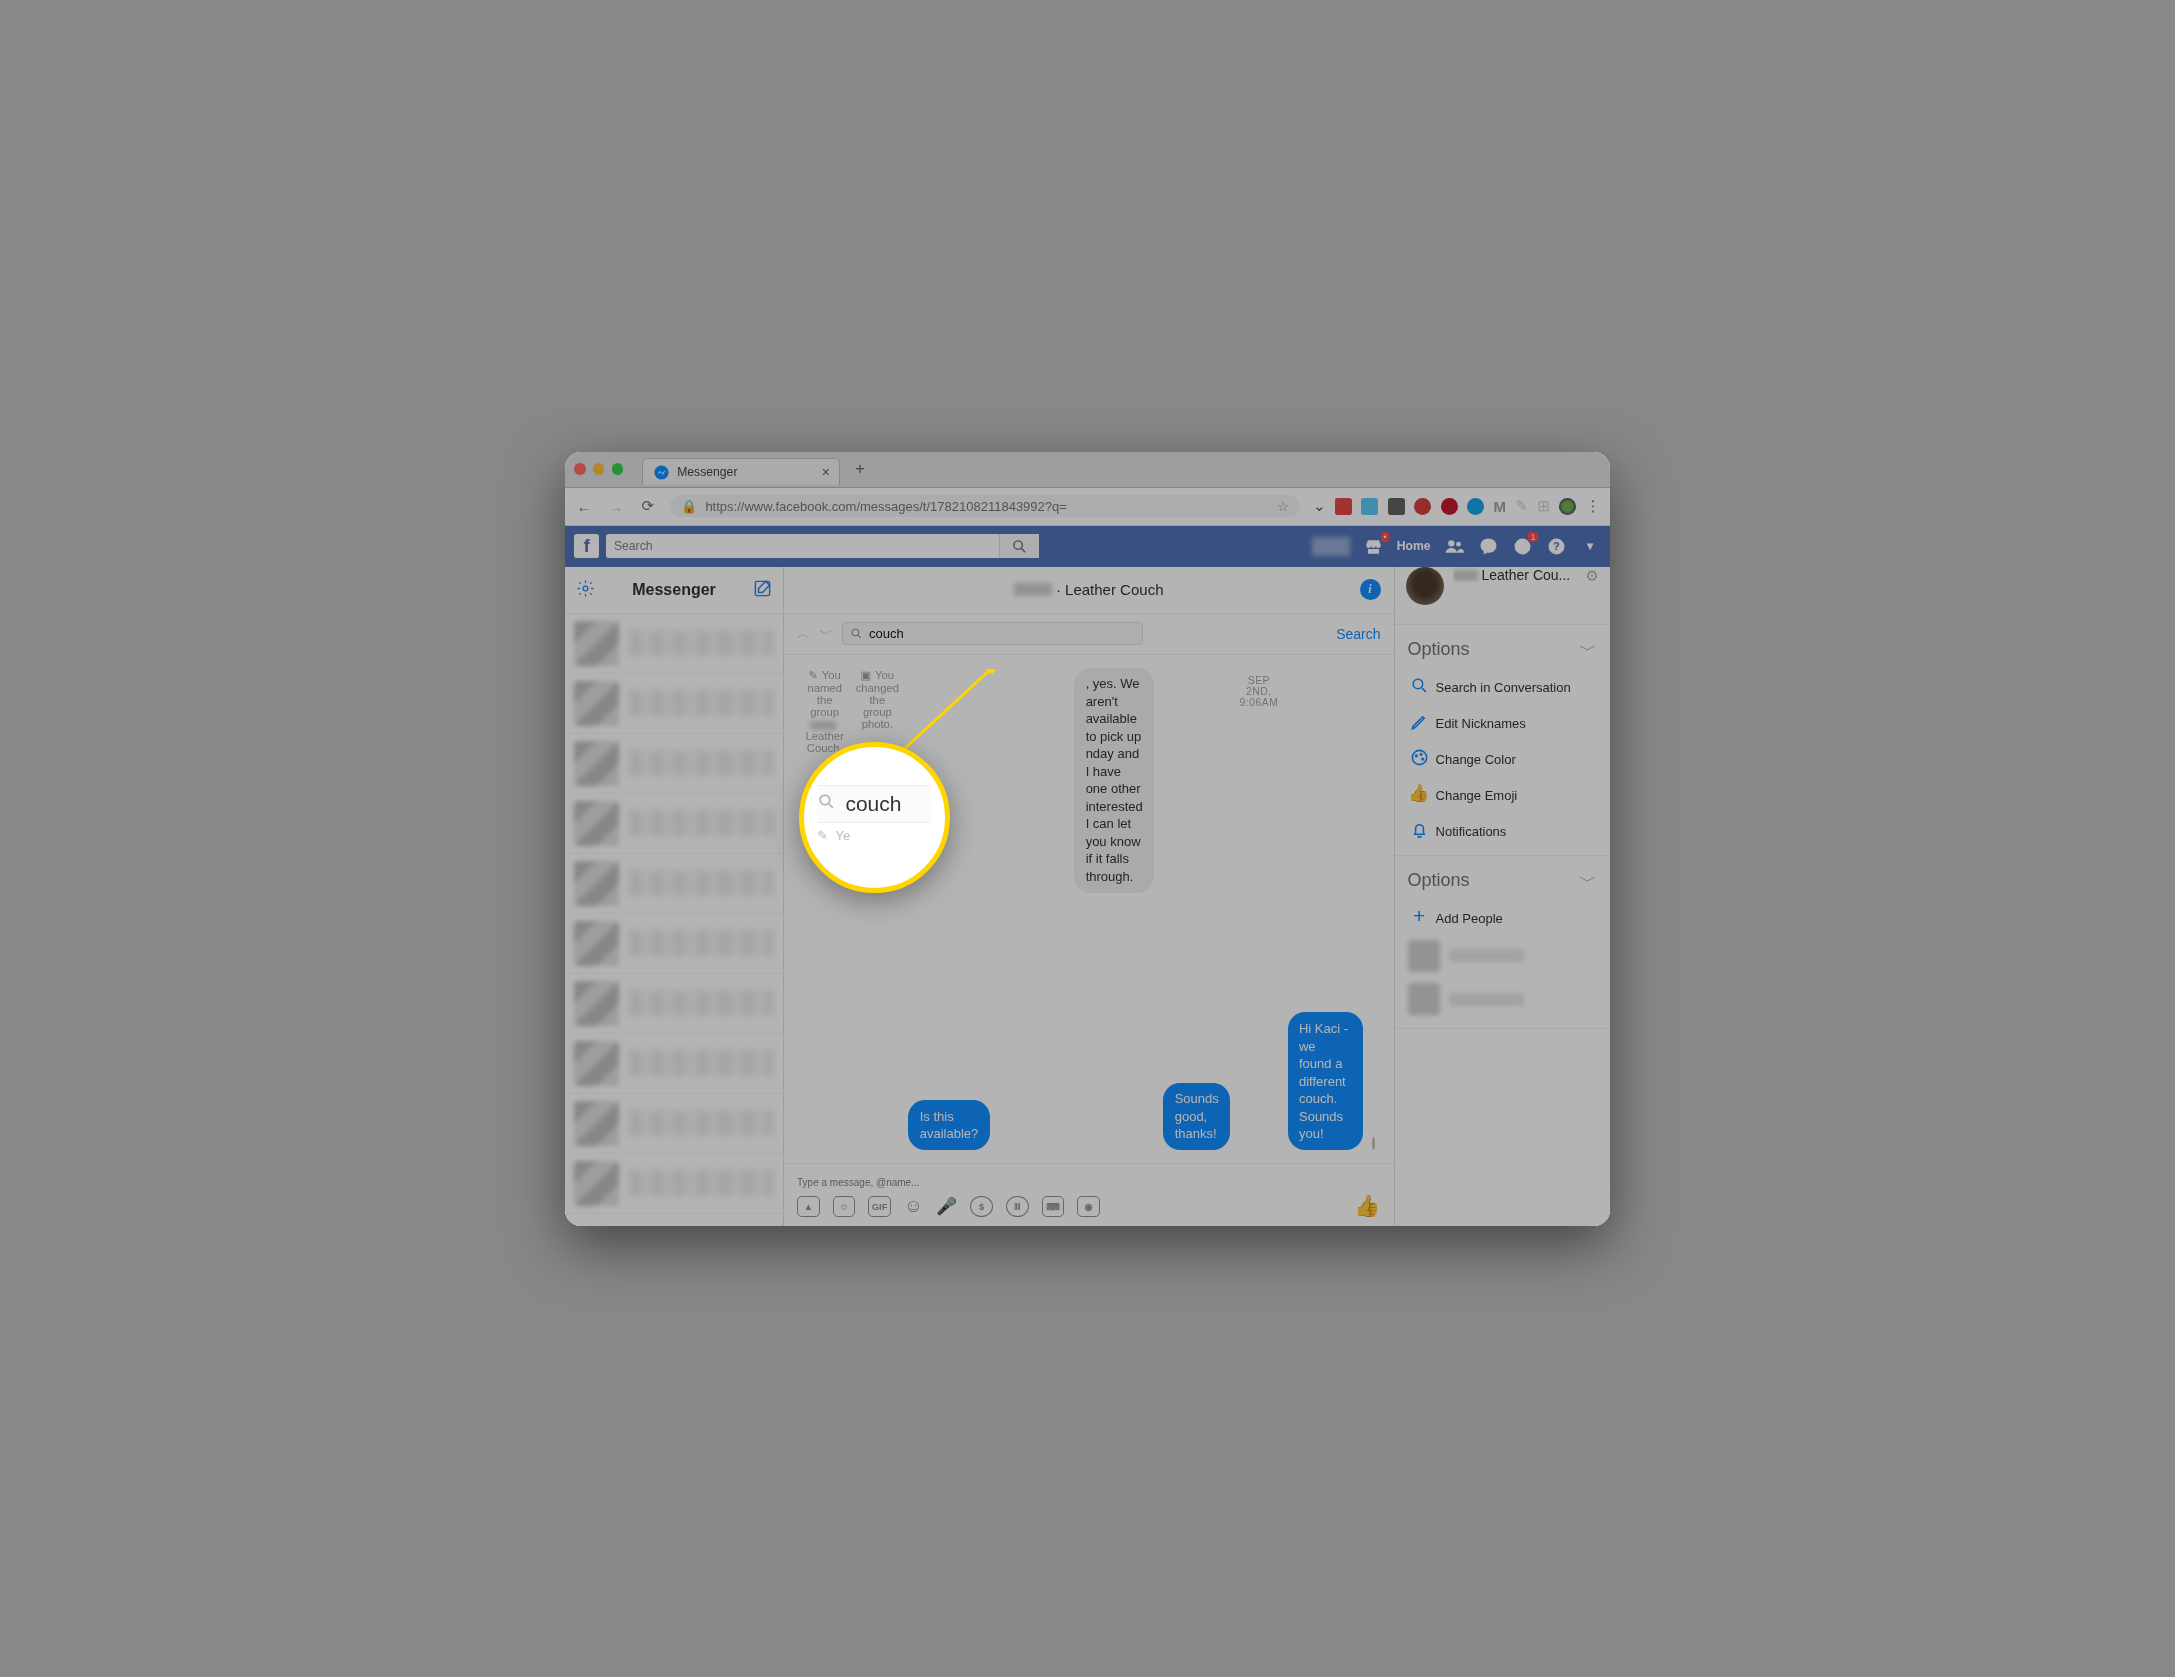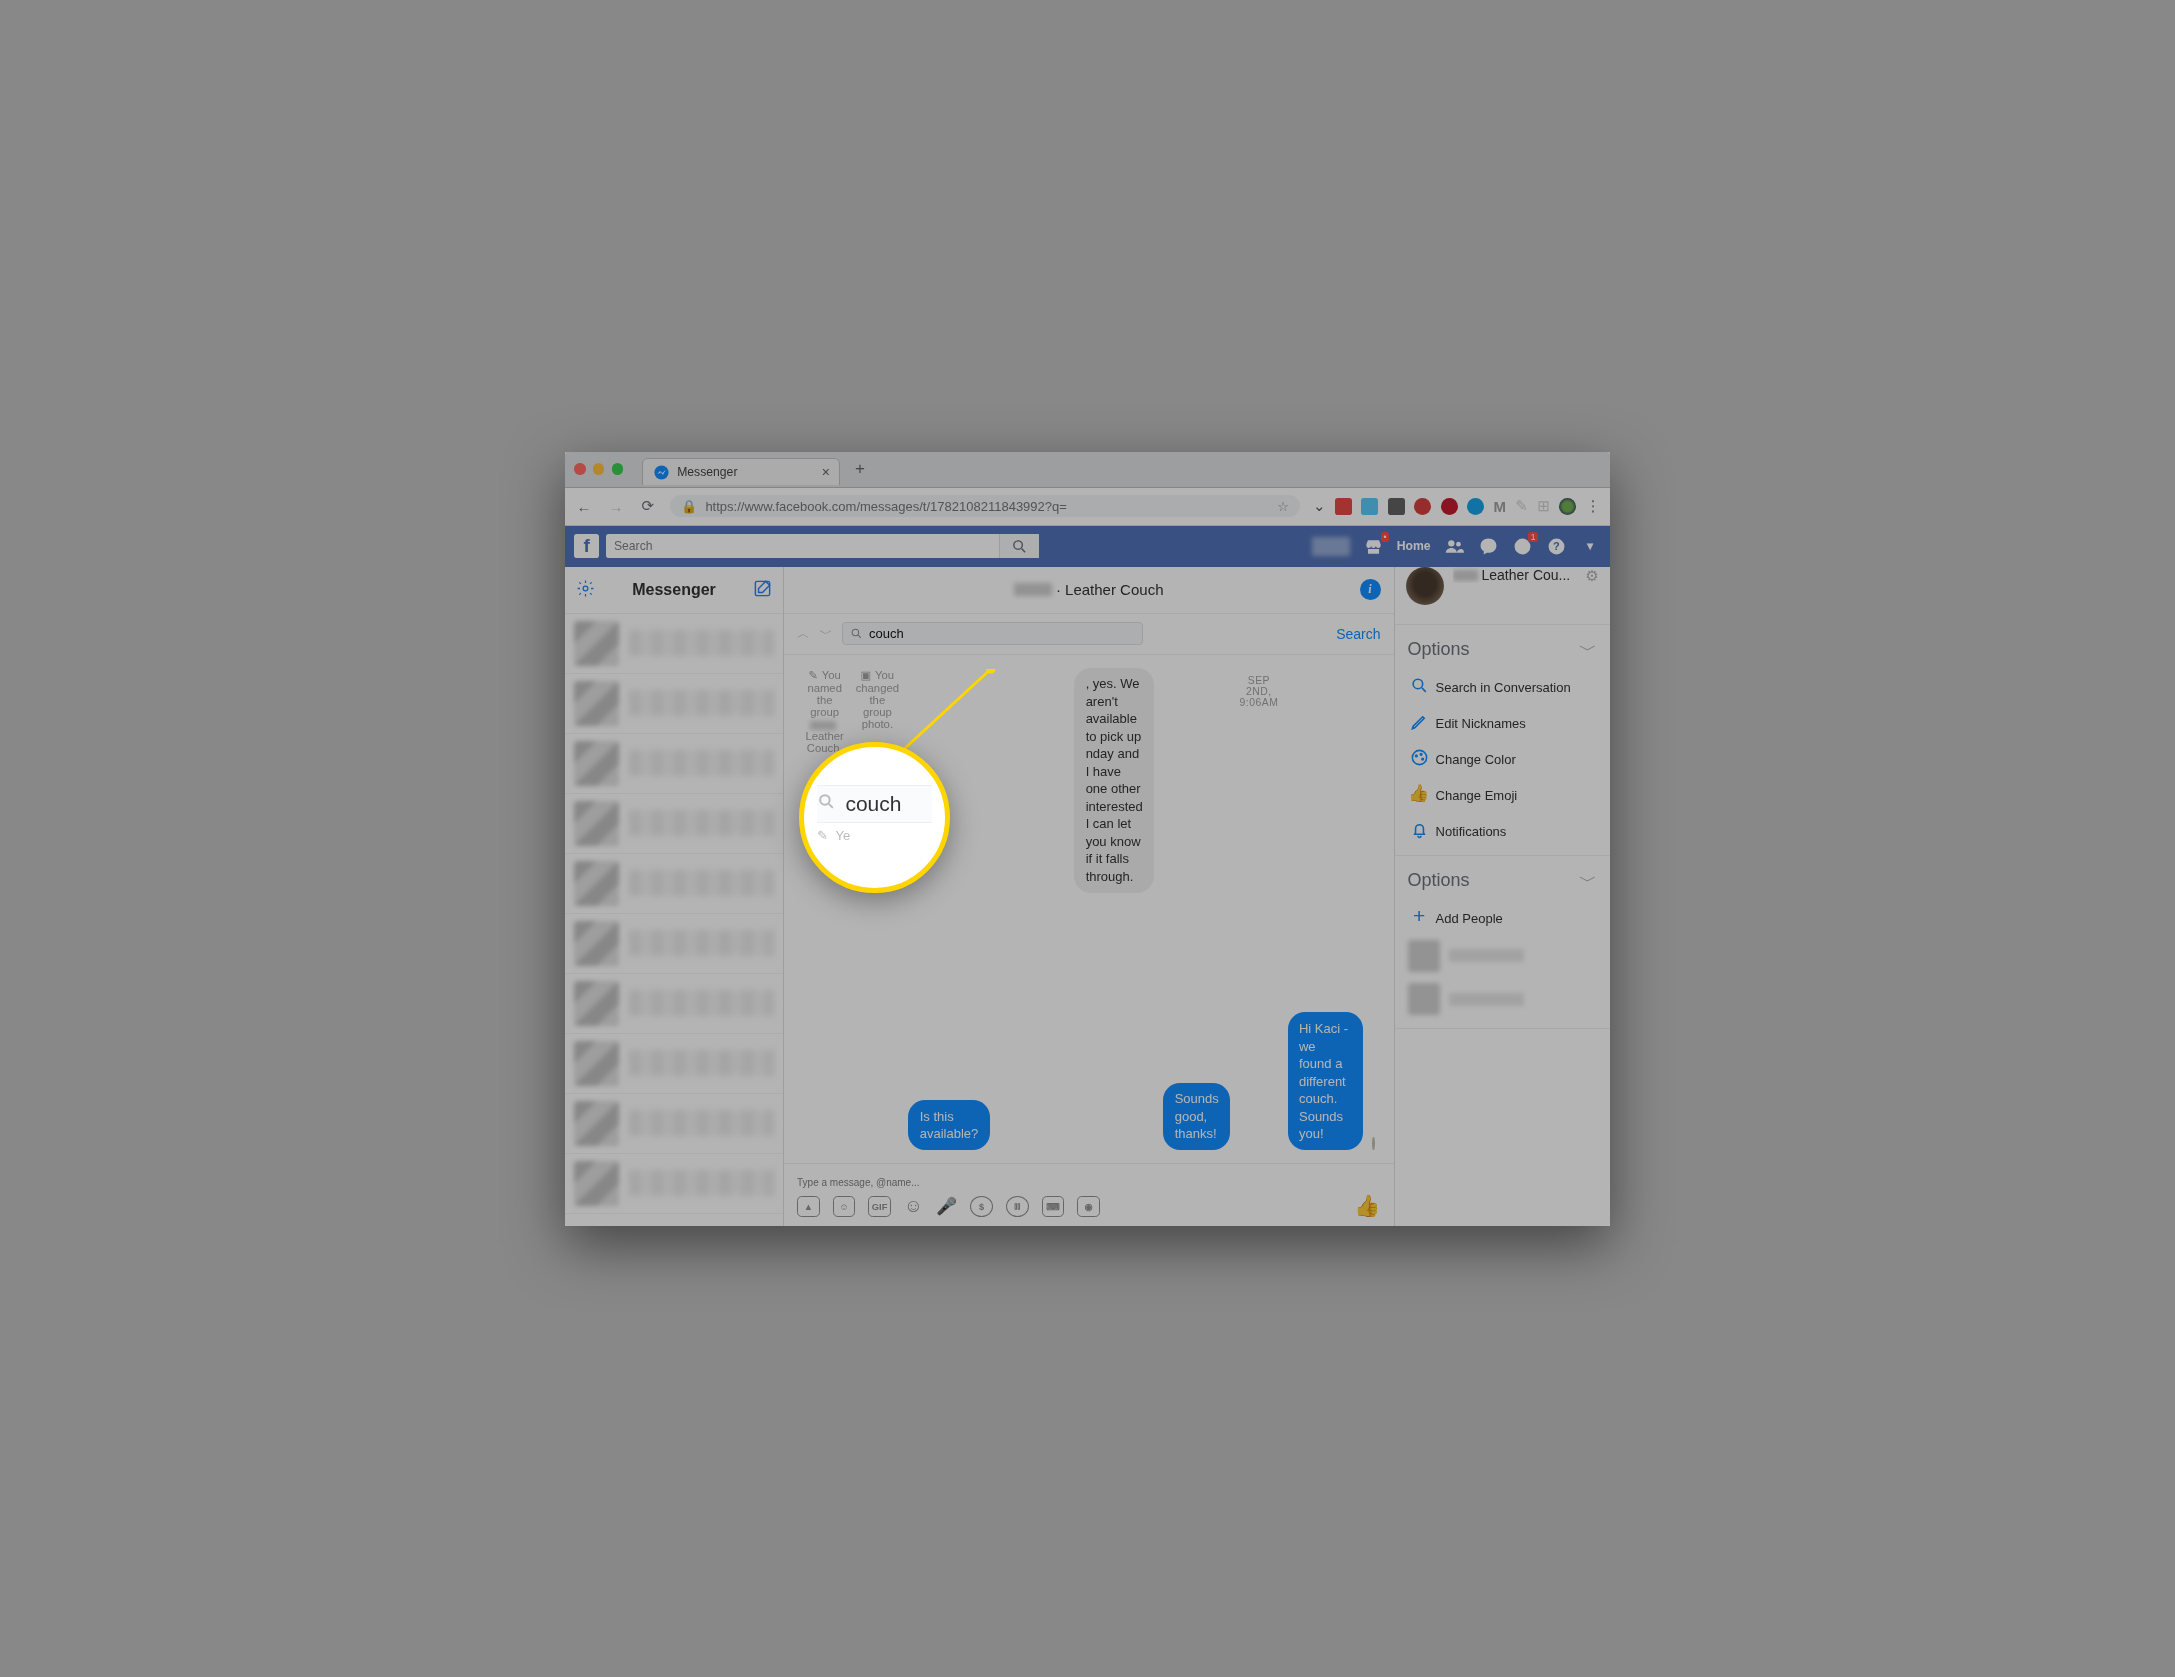--- a/index.html
+++ b/index.html
@@ -1,17 +1,17 @@
 <!DOCTYPE html>
 <html style="font-size:15px"><head>
 <meta charset="utf-8">
 <style>
 *{box-sizing:border-box;margin:0;padding:0;font-family:Helvetica,Arial,sans-serif}
 body{background:#888;display:flex;align-items:center;justify-content:center;min-height:100vh;padding:28px}
-.window{width:1045px;background:#fff;border-radius:2px;box-shadow:0 19px 56px rgba(0,0,0,.5);overflow:hidden;position:relative}
+.window{width:1045px;background:#fff;border-radius:16px;box-shadow:0 19px 56px rgba(0,0,0,.5);overflow:hidden;position:relative}
 .dim-overlay{position:absolute;inset:0;background:rgba(40,40,40,.35);pointer-events:none;z-index:50}
 
 
 .tabbar{height:36px;background:#dcdedf;display:flex;align-items:center;padding:0 9.4px;border-bottom:0.9px solid #b7b7b7}
 .traffic{display:flex;gap:7.5px;margin-right:19px}
 .dot{width:11.3px;height:11.3px;border-radius:50%}
 .dot.r{background:#ff5f57}.dot.y{background:#febc2e}.dot.g{background:#28c840}
 .tab{display:flex;align-items:center;gap:7.5px;background:#f1f1f1;border:0.9px solid #bcbcbc;border-bottom:none;padding:4.7px 9.4px;border-radius:5.6px 5.6px 0 0;font-size:12.2px;color:#333;width:198px;margin-top:5.6px;position:relative}
 .tab-close{margin-left:auto;font-size:14px;color:#555}
 .newtab{width:24.5px;height:24.5px;display:flex;align-items:center;justify-content:center;font-size:17px;color:#555;margin-left:7.5px}

